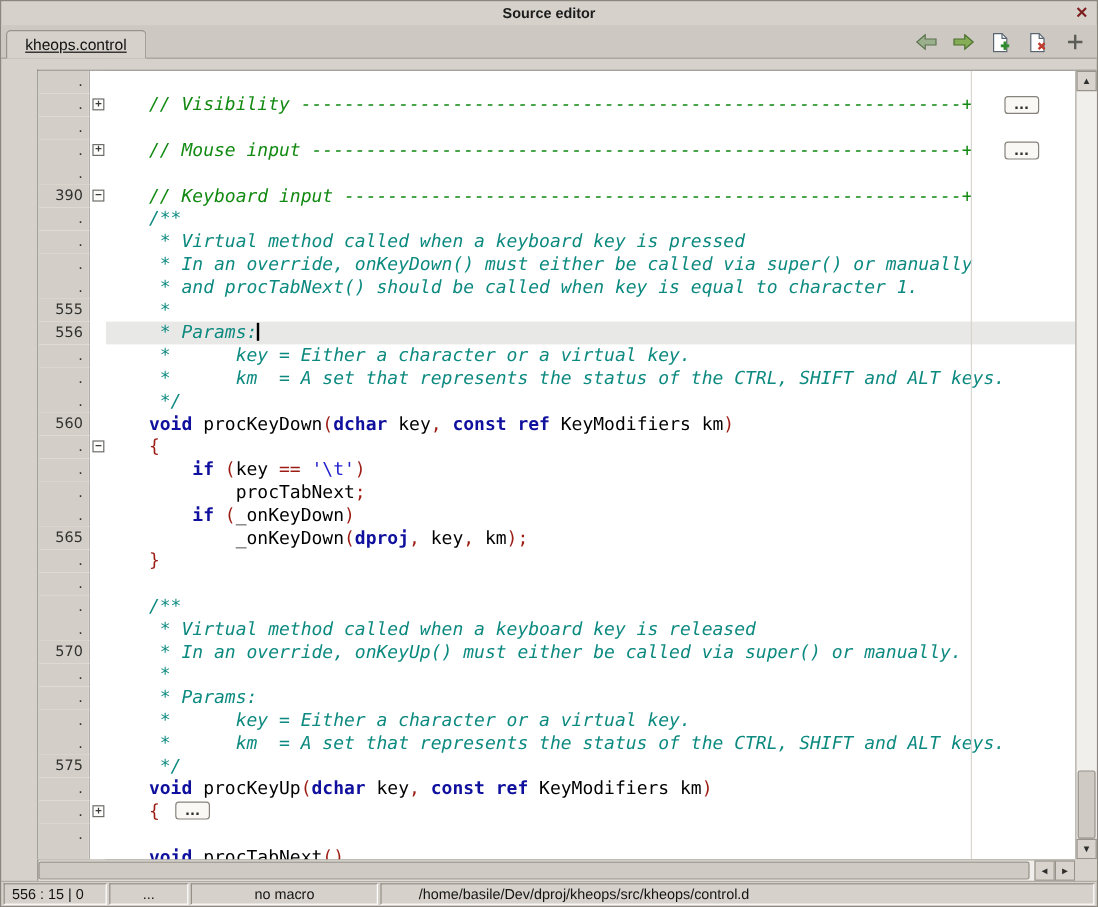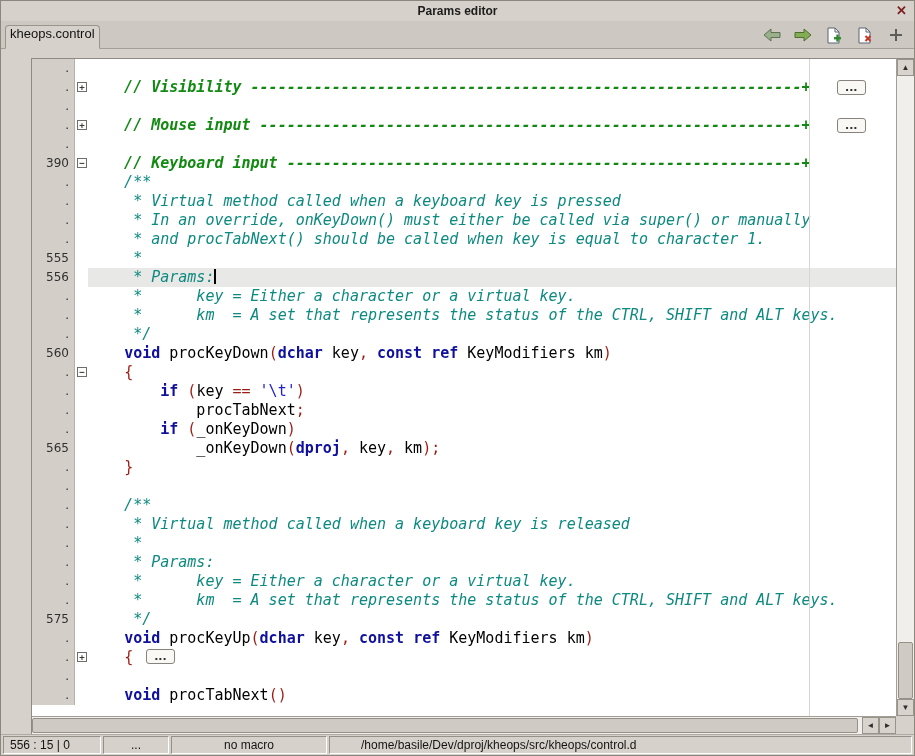--- a/index.html
+++ b/index.html
@@ -12,41 +12,41 @@
   }
   .window { width:915px; height:756px; border:1px solid #8b877f; display:flex; flex-direction:column; background:#d6d2cb; }
 
   
   .titlebar { height:20px; flex:none; position:relative; display:flex; align-items:center; justify-content:center; }
   .titlebar .title { font-size:12px; font-weight:bold; color:#1c1c1c; }
   .titlebar .close { position:absolute; right:7px; top:2px; color:#7c1d1d; font-weight:bold; font-size:13px; line-height:16px; cursor:default; }
 
   
   .tabbar { height:28px; flex:none; background:#cdc9c2; border-bottom:1px solid #a49f97; position:relative; display:flex; align-items:flex-end; padding:0 4px; }
-  .tab { height:24px; margin-bottom:-1px; background:#d6d2cb; border:1px solid #99948c; border-bottom:1px solid #d6d2cb; border-radius:4px 4px 0 0; padding:0 4px; display:flex; font-size:13px; color:#111; }
+  .tab { height:24px; margin-bottom:-1px; background:#d6d2cb; border:1px solid #99948c; border-bottom:1px solid #d6d2cb; border-radius:4px 4px 0 0; padding:0 15px; display:flex; align-items:center; font-size:13px; color:#111;text-decoration:underline; }
   .tab-actions { position:absolute; right:8px; top:6px; display:flex; align-items:center; gap:11px; }
   .tbtn { width:20px; height:16px; display:flex; align-items:center; justify-content:center; }
   .toolbar-spacer { height:9px; flex:none; }
 
   
   .main { flex:1; display:flex; padding-left:30px; min-height:0; }
   .editor-col { flex:1; display:flex; flex-direction:column; min-width:0; }
   .code-area { flex:1; position:relative; overflow:hidden; background:#fff; border-top:1px solid #8f8b84; border-left:1px solid #8f8b84; }
   .margin-line { position:absolute; left:777px; top:0; bottom:0; width:1px; background:var(--marginline); z-index:4; pointer-events:none; }
 
   .row { display:flex; height:19px; line-height:19px; position:relative; }
   .gut { flex:none; width:42px; background:#d3cfc8; color:#30302e; font-family:"DejaVu Sans", sans-serif; font-size:12px; text-align:right; padding-right:5px; }
   .foldcol { flex:none; width:14px; background:#fff; border-left:1px solid #b4b0a9; position:relative; }
   .foldbox { position:absolute; left:2px; top:4px; width:10px; height:10px; border:1px solid #6d6d6a; background:#fdfdfc; color:#3a3a38; font:bold 9px/8px "DejaVu Sans Mono", monospace; text-align:center; }
   .codeln { flex:1; min-width:0; font-family:"DejaVu Sans Mono", monospace; font-size:15px; white-space:pre; color:#000; }
   .row.cur .codeln { background:var(--curline); }
 
   .tk-p { color:#000; }
   .tk-k { color:var(--kw); font-weight:bold; }
-  .tk-c { color:var(--cm); font-style:italic;font-weight:bold; }
+  .tk-c { color:var(--cm); font-style:italic; }
   .tk-d { color:var(--dc); font-style:italic; }
   .tk-y { color:var(--sym); }
   .tk-r { color:var(--str); }
 
   .caret { display:inline-block; width:2px; height:15px; background:#000; vertical-align:-2px; }
   .ellipsis { font:bold 11px/13px "DejaVu Sans", sans-serif; color:#2f2f2d; background:#faf8f4; border:1px solid #87837c; border-radius:3px; padding:0 7px; height:15px; display:inline-flex; align-items:center; }
   .ellipsis.right { position:absolute; left:805px; top:2px; z-index:6; }
   .ellipsis.inline { margin-left:13px; vertical-align:2px; }
 
   
@@ -57,32 +57,32 @@
   .vthumb { position:absolute; left:1px; right:1px; top:566px; height:57px; background:#cfcbc4; border:1px solid #959088; border-radius:2px; }
   .hscroll { flex:none; height:18px; display:flex; align-items:stretch; background:#f1efeb; border-top:1px solid #a29d95; border-left:1px solid #8f8b84; }
   .hthumb { flex:none; width:826px; margin:1px 0; background:#cfcbc4; border:1px solid #959088; border-radius:2px; }
   .hspacer { flex:1; }
   .hscroll .sbtn { width:17px; height:100%; }
   .corner { flex:none; height:18px; background:#d6d2cb; }
 
   
   .statusbar { height:21px; flex:none; display:flex; gap:2px; padding:1px 2px; border-top:1px solid #b0aba3; align-items:stretch; }
   .panel { border:1px solid; border-color:#948f87 #fff #fff #948f87; background:#d6d2cb; font-size:12px; color:#141414; display:flex; align-items:center; padding:0 6px; white-space:nowrap; overflow:hidden; }
-  .p-caret { width:98px; }
+  .p-caret { width:86px; }
   .p-pending { width:66px; justify-content:center; }
   .p-macro { width:156px; justify-content:center; }
   .p-path { flex:1; padding-left:31px; }
 </style>
 </head>
 <body>
 
 <div class="window">
 
   <div class="titlebar">
-    <span class="title">Params editor</span>
+    <span class="title">Source editor</span>
     <span class="close">✕</span>
   </div>
 
   <div class="tabbar">
     <div class="tab">
       <span>kheops.control</span>
     </div>
     <div class="tab-actions">
       <span class="tbtn">
         <svg width="20" height="14" viewBox="0 0 20 14">
@@ -252,20 +252,25 @@
             <span class="gut">.</span>
             <span class="foldcol"></span>
             <span class="codeln"><span class="tk-d">    /**</span></span>
           </div>
           <div class="row">
             <span class="gut">.</span>
             <span class="foldcol"></span>
             <span class="codeln"><span class="tk-d">     * Virtual method called when a keyboard key is released</span></span>
           </div>
           <div class="row">
+            <span class="gut">570</span>
+            <span class="foldcol"></span>
+            <span class="codeln"><span class="tk-d">     * In an override, onKeyUp() must either be called via super() or manually.</span></span>
+          </div>
+          <div class="row">
             <span class="gut">.</span>
             <span class="foldcol"></span>
             <span class="codeln"><span class="tk-d">     *</span></span>
           </div>
           <div class="row">
             <span class="gut">.</span>
             <span class="foldcol"></span>
             <span class="codeln"><span class="tk-d">     * Params:</span></span>
           </div>
           <div class="row">

